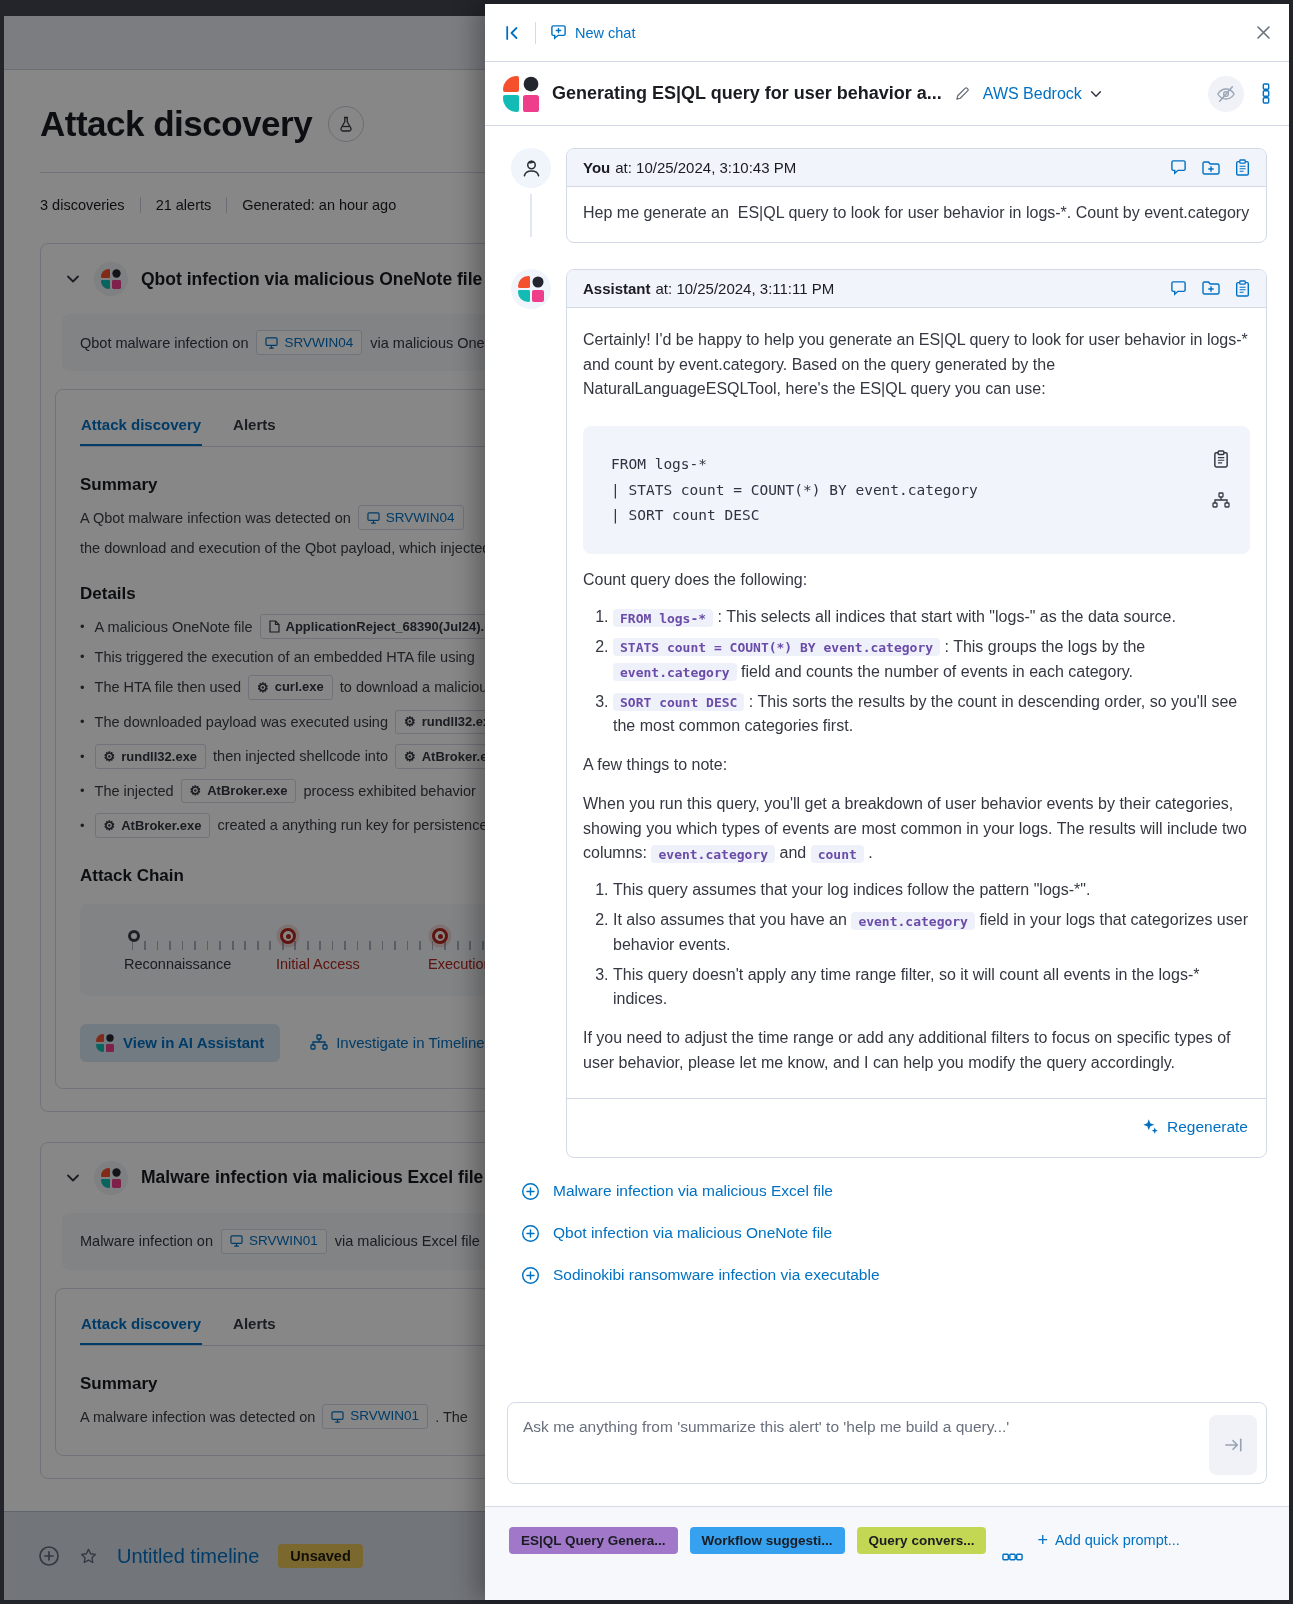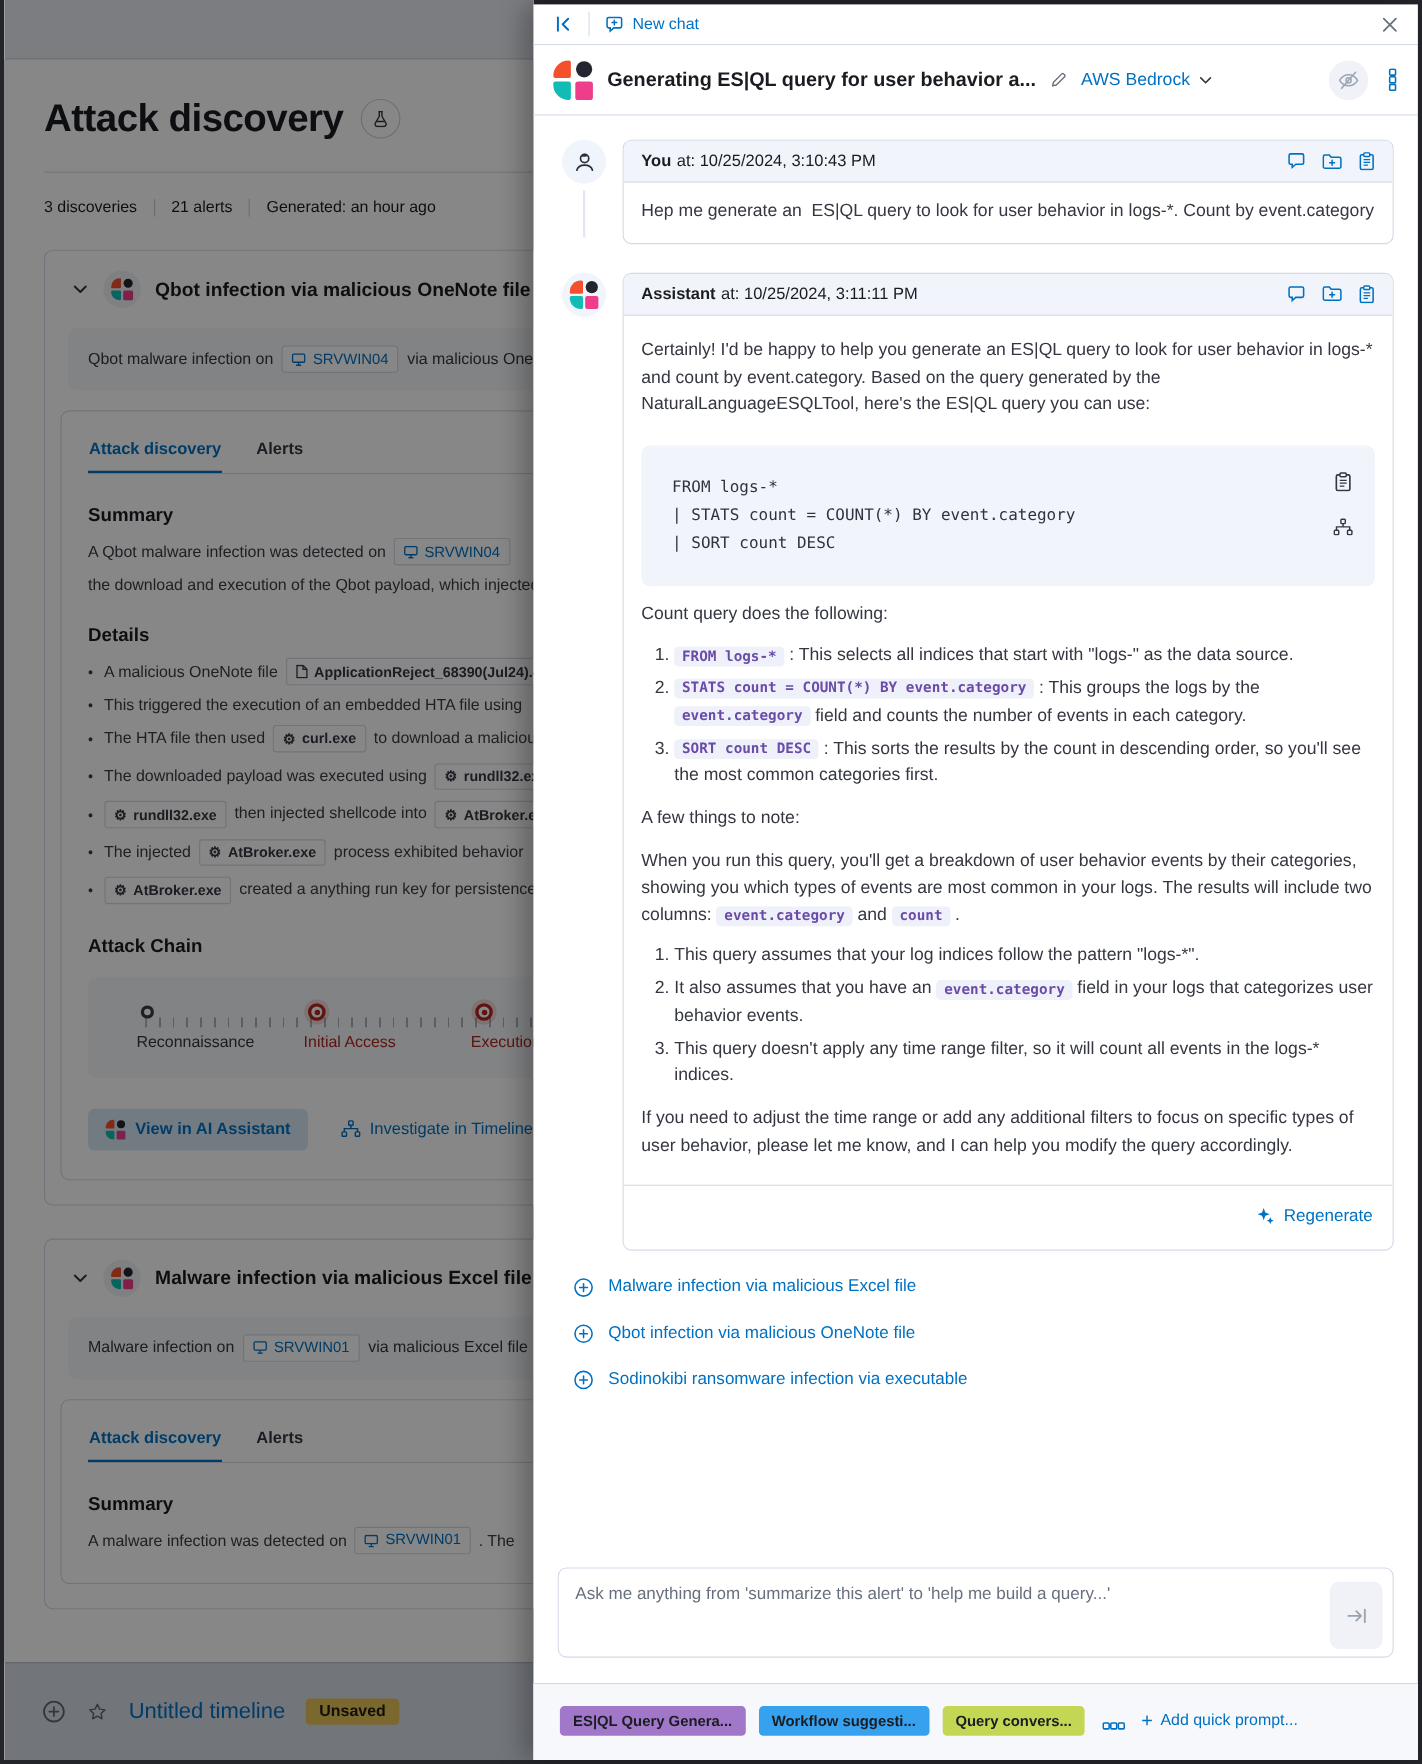--- a/index.html
+++ b/index.html
@@ -18,21 +18,21 @@
   .ai-logo{display:grid;grid-template:1fr 1fr / 1fr 1fr;gap:9%;flex:none;}
   .ai-logo i{display:block;}
   .ai-logo .q1{background:var(--logo-orange);border-radius:85% 12% 12% 12%;}
   .ai-logo .q2{background:var(--logo-dark);border-radius:50%;transform:scale(.92);}
   .ai-logo .q3{background:var(--logo-teal);border-radius:12% 12% 12% 85%;}
   .ai-logo .q4{background:var(--logo-pink);border-radius:16%;}
   .icon-btn{display:inline-flex;align-items:center;justify-content:center;background:none;border:none;padding:0;cursor:pointer;}
   svg{display:block;}
 
   
-  #left-page{position:absolute;top:0;left:4px;bottom:4px;width:481px;background:#fff;overflow:hidden;}
+  #left-page{position:absolute;top:16px;left:4px;bottom:4px;width:481px;background:#fff;overflow:hidden;}
   #kbn-bar{height:53px;background:#EBEDF3;border-bottom:1px solid #C9CFDA;}
   #page-pad{padding:34px 0 0 36px;}
   .title-row{display:flex;align-items:center;gap:16px;}
   h1.page-title{margin:0;font-size:35px;font-weight:700;color:var(--title);letter-spacing:-0.5px;}
   .beaker-circle{width:34px;height:34px;border:1px solid #C9CFDA;border-radius:50%;display:flex;align-items:center;justify-content:center;color:#343741;background:#fff;flex:none;}
   .hrule{width:900px;border:none;border-top:1px solid var(--border);margin:28px 0 0 0;}
   #stats-row{margin-top:24px;display:flex;align-items:center;}
   .stat{font-size:14.5px;font-weight:400;color:var(--title);padding:0 15px;white-space:nowrap;}
   .stat:first-child{padding-left:0;}
   .stat + .stat{border-left:1px solid #C9CFDA;}
@@ -68,21 +68,21 @@
   .btn-view-ai{display:inline-flex;align-items:center;gap:9px;background:#D9E8F6;color:var(--accent);font-size:15px;font-weight:600;border:none;border-radius:6px;padding:10px 16px;cursor:pointer;font-family:inherit;}
   .link-investigate{display:inline-flex;align-items:flex-start;gap:8px;color:var(--accent);font-size:15px;font-weight:500;cursor:pointer;}
 
   #timeline-bar{position:absolute;left:0;right:0;bottom:0;height:89px;background:#D8DDE7;border-top:1px solid #B6BDCB;display:flex;align-items:center;gap:19px;padding-left:34px;box-sizing:border-box;}
   #timeline-bar .tb-title{color:var(--accent);font-size:20px;font-weight:500;cursor:pointer;}
   .unsaved-badge{background:#E9C45A;color:#1f1c0c;font-size:14.5px;font-weight:600;border-radius:4px;padding:4px 12px;}
   #dim-overlay{position:absolute;inset:0;background:rgba(0,0,0,0.47);z-index:50;pointer-events:none;}
 
   
   #flyout{position:absolute;top:4px;bottom:4px;left:485px;right:4px;background:#fff;display:flex;flex-direction:column;box-shadow:-10px 0 22px rgba(0,0,0,0.28);z-index:60;}
-  #fly-topbar{height:37px;flex:none;display:flex;align-items:center;gap:14px;padding:0 18px;border-bottom:1px solid var(--border);box-sizing:border-box;}
+  #fly-topbar{height:58px;flex:none;display:flex;align-items:center;gap:14px;padding:0 18px;border-bottom:1px solid var(--border);box-sizing:border-box;}
   .vdiv{width:1px;height:22px;background:var(--border);}
   .new-chat{display:flex;align-items:center;gap:8px;color:var(--accent);font-size:14.5px;font-weight:500;cursor:pointer;}
   #fly-topbar .close{margin-left:auto;color:#69707D;}
   #fly-titlebar{height:64px;flex:none;display:flex;align-items:center;gap:13px;padding:0 18px;border-bottom:1px solid var(--border);box-sizing:border-box;}
   .fly-title{font-size:18px;font-weight:700;color:var(--title);white-space:nowrap;}
   .pencil{color:#646A77;}
   .connector-sel{display:flex;align-items:center;gap:7px;color:var(--accent);font-size:16px;font-weight:500;cursor:pointer;}
   .eye-circle{width:36px;height:36px;border-radius:50%;background:#F0F2F7;display:flex;align-items:center;justify-content:center;color:#9AA5B6;margin-left:auto;cursor:pointer;}
   .boxes-v{color:var(--accent);margin-left:4px;cursor:pointer;}
 
@@ -106,21 +106,21 @@
   ol.ans{margin:12px 0 0 0;padding-left:30px;}
   ol.ans li{margin-top:5px;}
   .regen-divider{border:none;border-top:1px solid var(--border);margin:22px -16px 0 -16px;}
   .regen-row{display:flex;justify-content:flex-end;align-items:center;gap:8px;padding:16px 2px 2px 0;color:var(--accent);font-size:15.5px;font-weight:500;cursor:pointer;}
   #disc-links{margin:24px 0 0 10px;display:flex;flex-direction:column;gap:23px;}
   .disc-link{display:flex;align-items:center;gap:13px;color:var(--accent);font-size:15.5px;font-weight:500;cursor:pointer;}
   #input-row{flex:none;margin:18px 22px 0 22px;position:relative;}
   #prompt-input{width:100%;height:82px;border:1px solid var(--border);border-radius:8px;padding:15px 72px 14px 15px;font-size:15.5px;color:var(--text);box-sizing:border-box;resize:none;font-family:inherit;outline:none;}
   #prompt-input::placeholder{color:#69707D;}
   #send-btn{position:absolute;right:10px;top:13px;bottom:13px;width:48px;background:#F0F2F7;border:none;border-radius:8px;display:flex;align-items:center;justify-content:center;color:#98A2B3;cursor:pointer;}
-  #fly-footer{flex:none;margin-top:18px;background:#F7F8FC;border-top:1px solid var(--border);padding:20px 22px 0 24px;height:70px;box-sizing:border-box;display:flex;align-items:flex-start;gap:12px;}
+  #fly-footer{flex:none;margin-top:18px;background:#F7F8FC;border-top:1px solid var(--border);padding:20px 22px 0 24px;height:94px;box-sizing:border-box;display:flex;align-items:flex-start;gap:12px;}
   .qp-badge{height:27px;display:inline-flex;align-items:center;padding:0 12px;border-radius:4px;font-size:13.5px;font-weight:700;color:#1A1C21;white-space:nowrap;cursor:pointer;}
   .boxes-h{color:var(--accent);align-self:center;margin:-14px 2px 0 4px;cursor:pointer;}
   .add-qp{display:flex;align-items:center;gap:7px;color:var(--accent);font-size:14.5px;font-weight:500;margin-top:4px;cursor:pointer;}
   .add-qp .plus{font-size:18px;line-height:1;}
 </style>
 </head>
 <body>
 
 <div id="left-page">
   <div id="kbn-bar"></div>

